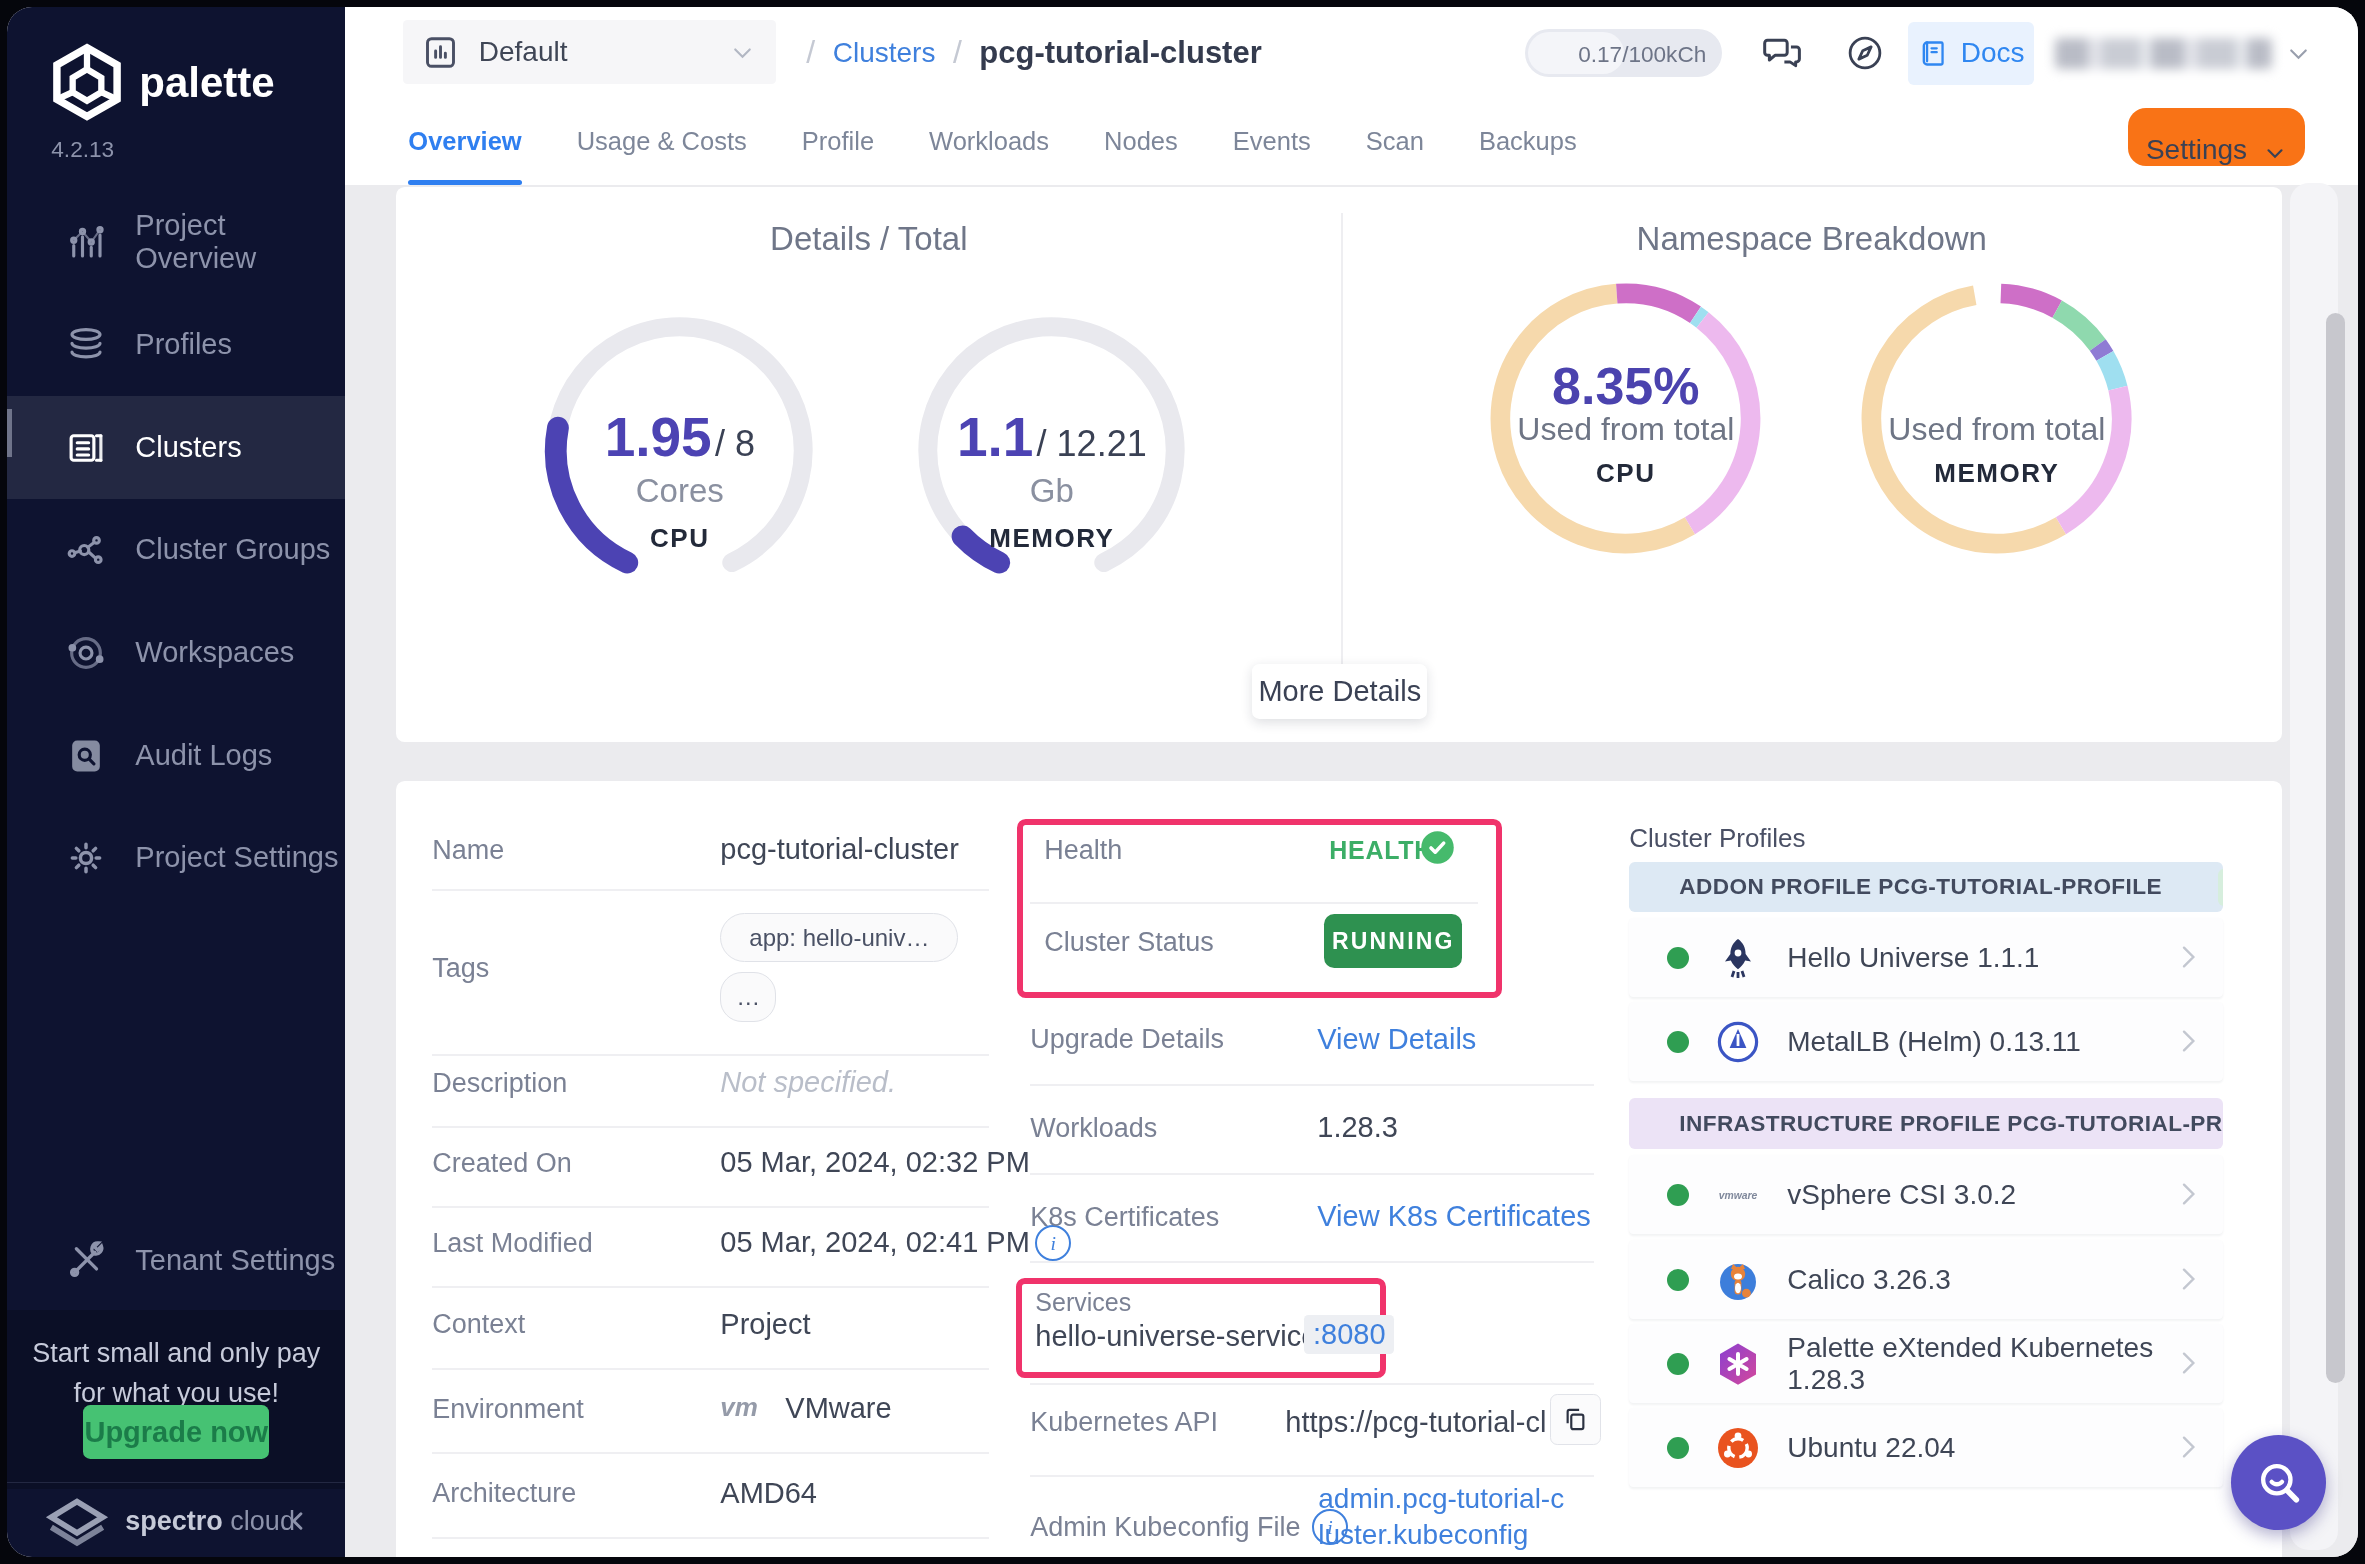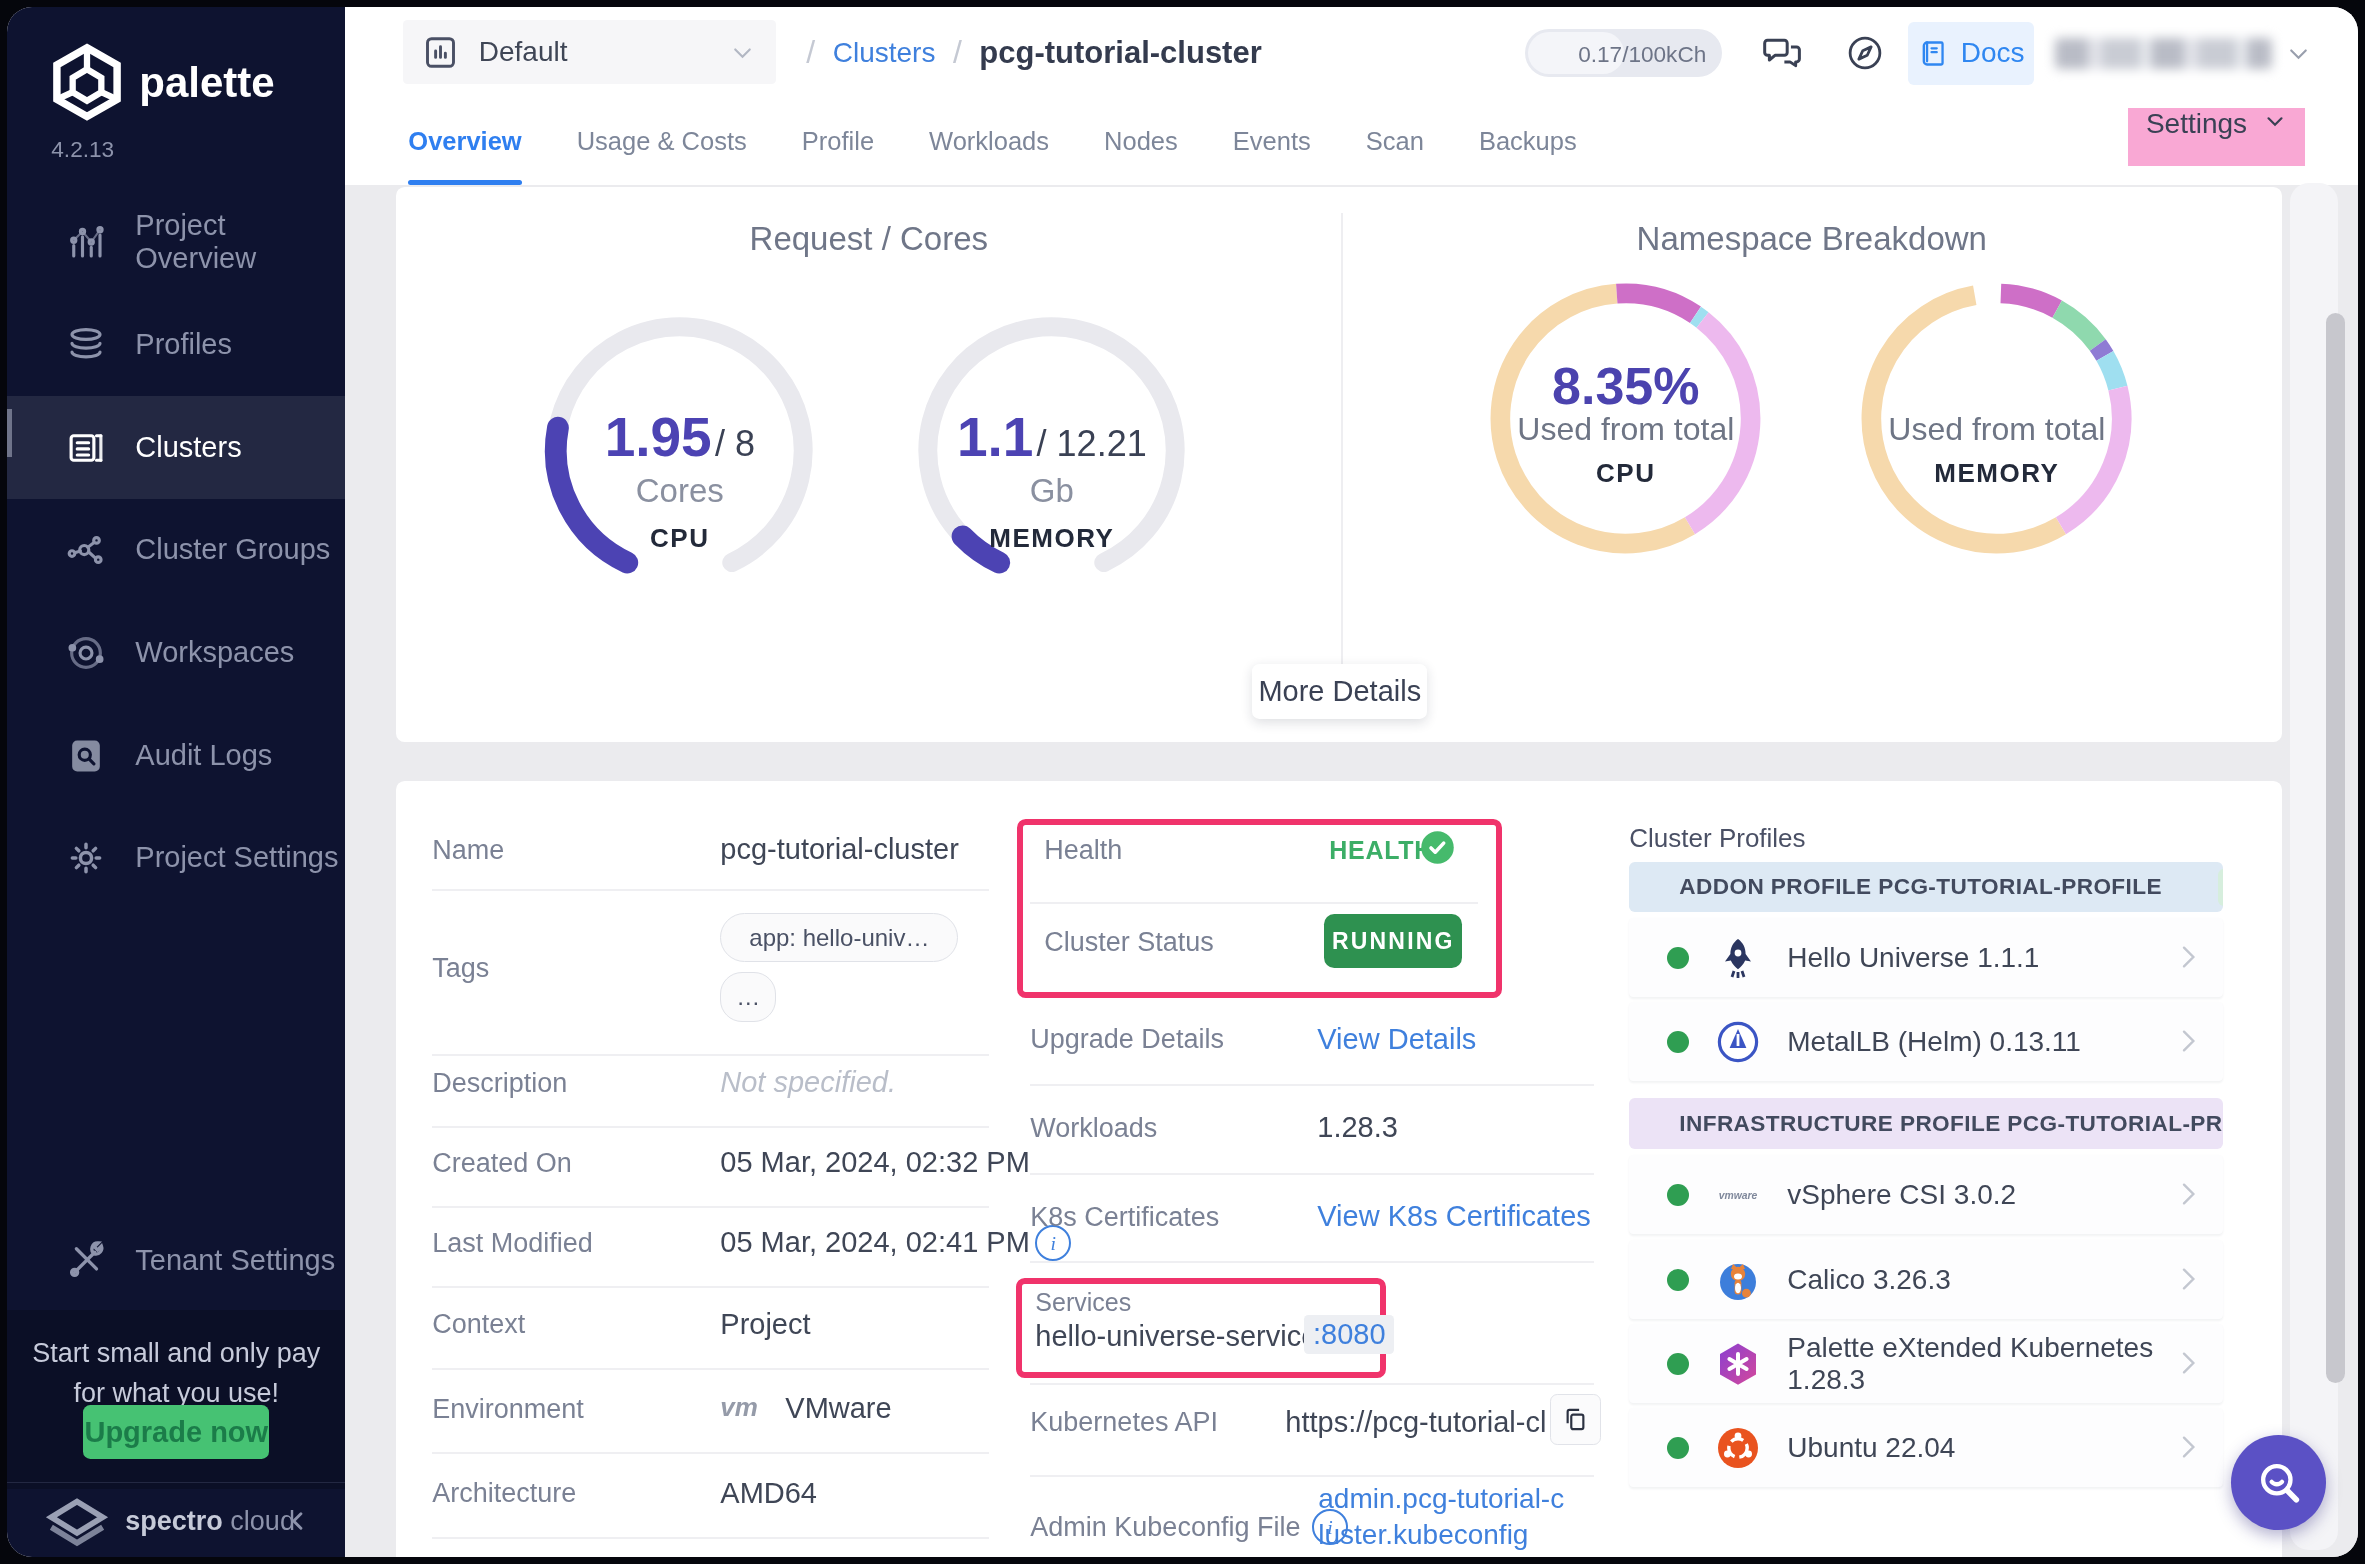--- a/index.html
+++ b/index.html
@@ -230,33 +230,33 @@
       <div class="tabs">
         <div class="tab active">Overview</div>
         <div class="tab">Usage &amp; Costs</div>
         <div class="tab">Profile</div>
         <div class="tab">Workloads</div>
         <div class="tab">Nodes</div>
         <div class="tab">Events</div>
         <div class="tab">Scan</div>
         <div class="tab">Backups</div>
       </div>
-      <div class="abs" style="left:1783px;top:10.2px;width:177px;height:58px;background:#f9a8d4;border-radius:0;display:flex;align-items:flex-start;justify-content:center;gap:14.6px;cursor:pointer">
+      <div class="abs" style="left:1783px;top:10.2px;width:177px;height:58px;background:#f97316;border-radius:18px;display:flex;align-items:flex-end;justify-content:center;gap:14.6px;cursor:pointer">
         <span style="font-size:28px;color:#3a4154">Settings</span>
         <svg width="26" height="26" viewBox="0 0 24 24">
               <path d="M6 9.5l6 6 6-6" fill="none" stroke="#3a4154" stroke-width="2" stroke-linecap="round"></path>
             </svg>
       </div>
     </div>
 
     <div class="content">
 
       <div class="card" style="left:51px;top:2.2px;width:1886px;height:555px">
         <i class="dv" style="left:945px;top:26px;width:1.5px;height:502px;background:#eeeef1"></i>
-        <div class="ctitle abs" style="left:0;width:945px;top:33px">Request / Cores</div>
+        <div class="ctitle abs" style="left:0;width:945px;top:33px">Details / Total</div>
         <div class="ctitle abs" style="left:945px;width:941px;top:33px">Namespace Breakdown</div>
 
         <svg id="gauge-cpu" class="abs" style="left:138px;top:118px" width="291" height="291" viewBox="0 0 400 400">
               <path d="M 128.2 354.1 A 170 170 0 1 1 271.8 354.1" stroke="#e9e9ee" stroke-width="26" fill="none" stroke-linecap="round"></path>
               <path d="M 128.2 354.1 A 170 170 0 0 1 32.9 168.8" stroke="#4c43b3" stroke-width="30" fill="none" stroke-linecap="round"></path>
             </svg>
         <div class="gtxt" style="left:138px;top:218px">
           <span style="font-size:55px;font-weight:bold;color:#4c43b3">1.95</span>
           <span style="font-size:36px;color:#3a4154">/ 8</span>
         </div>

